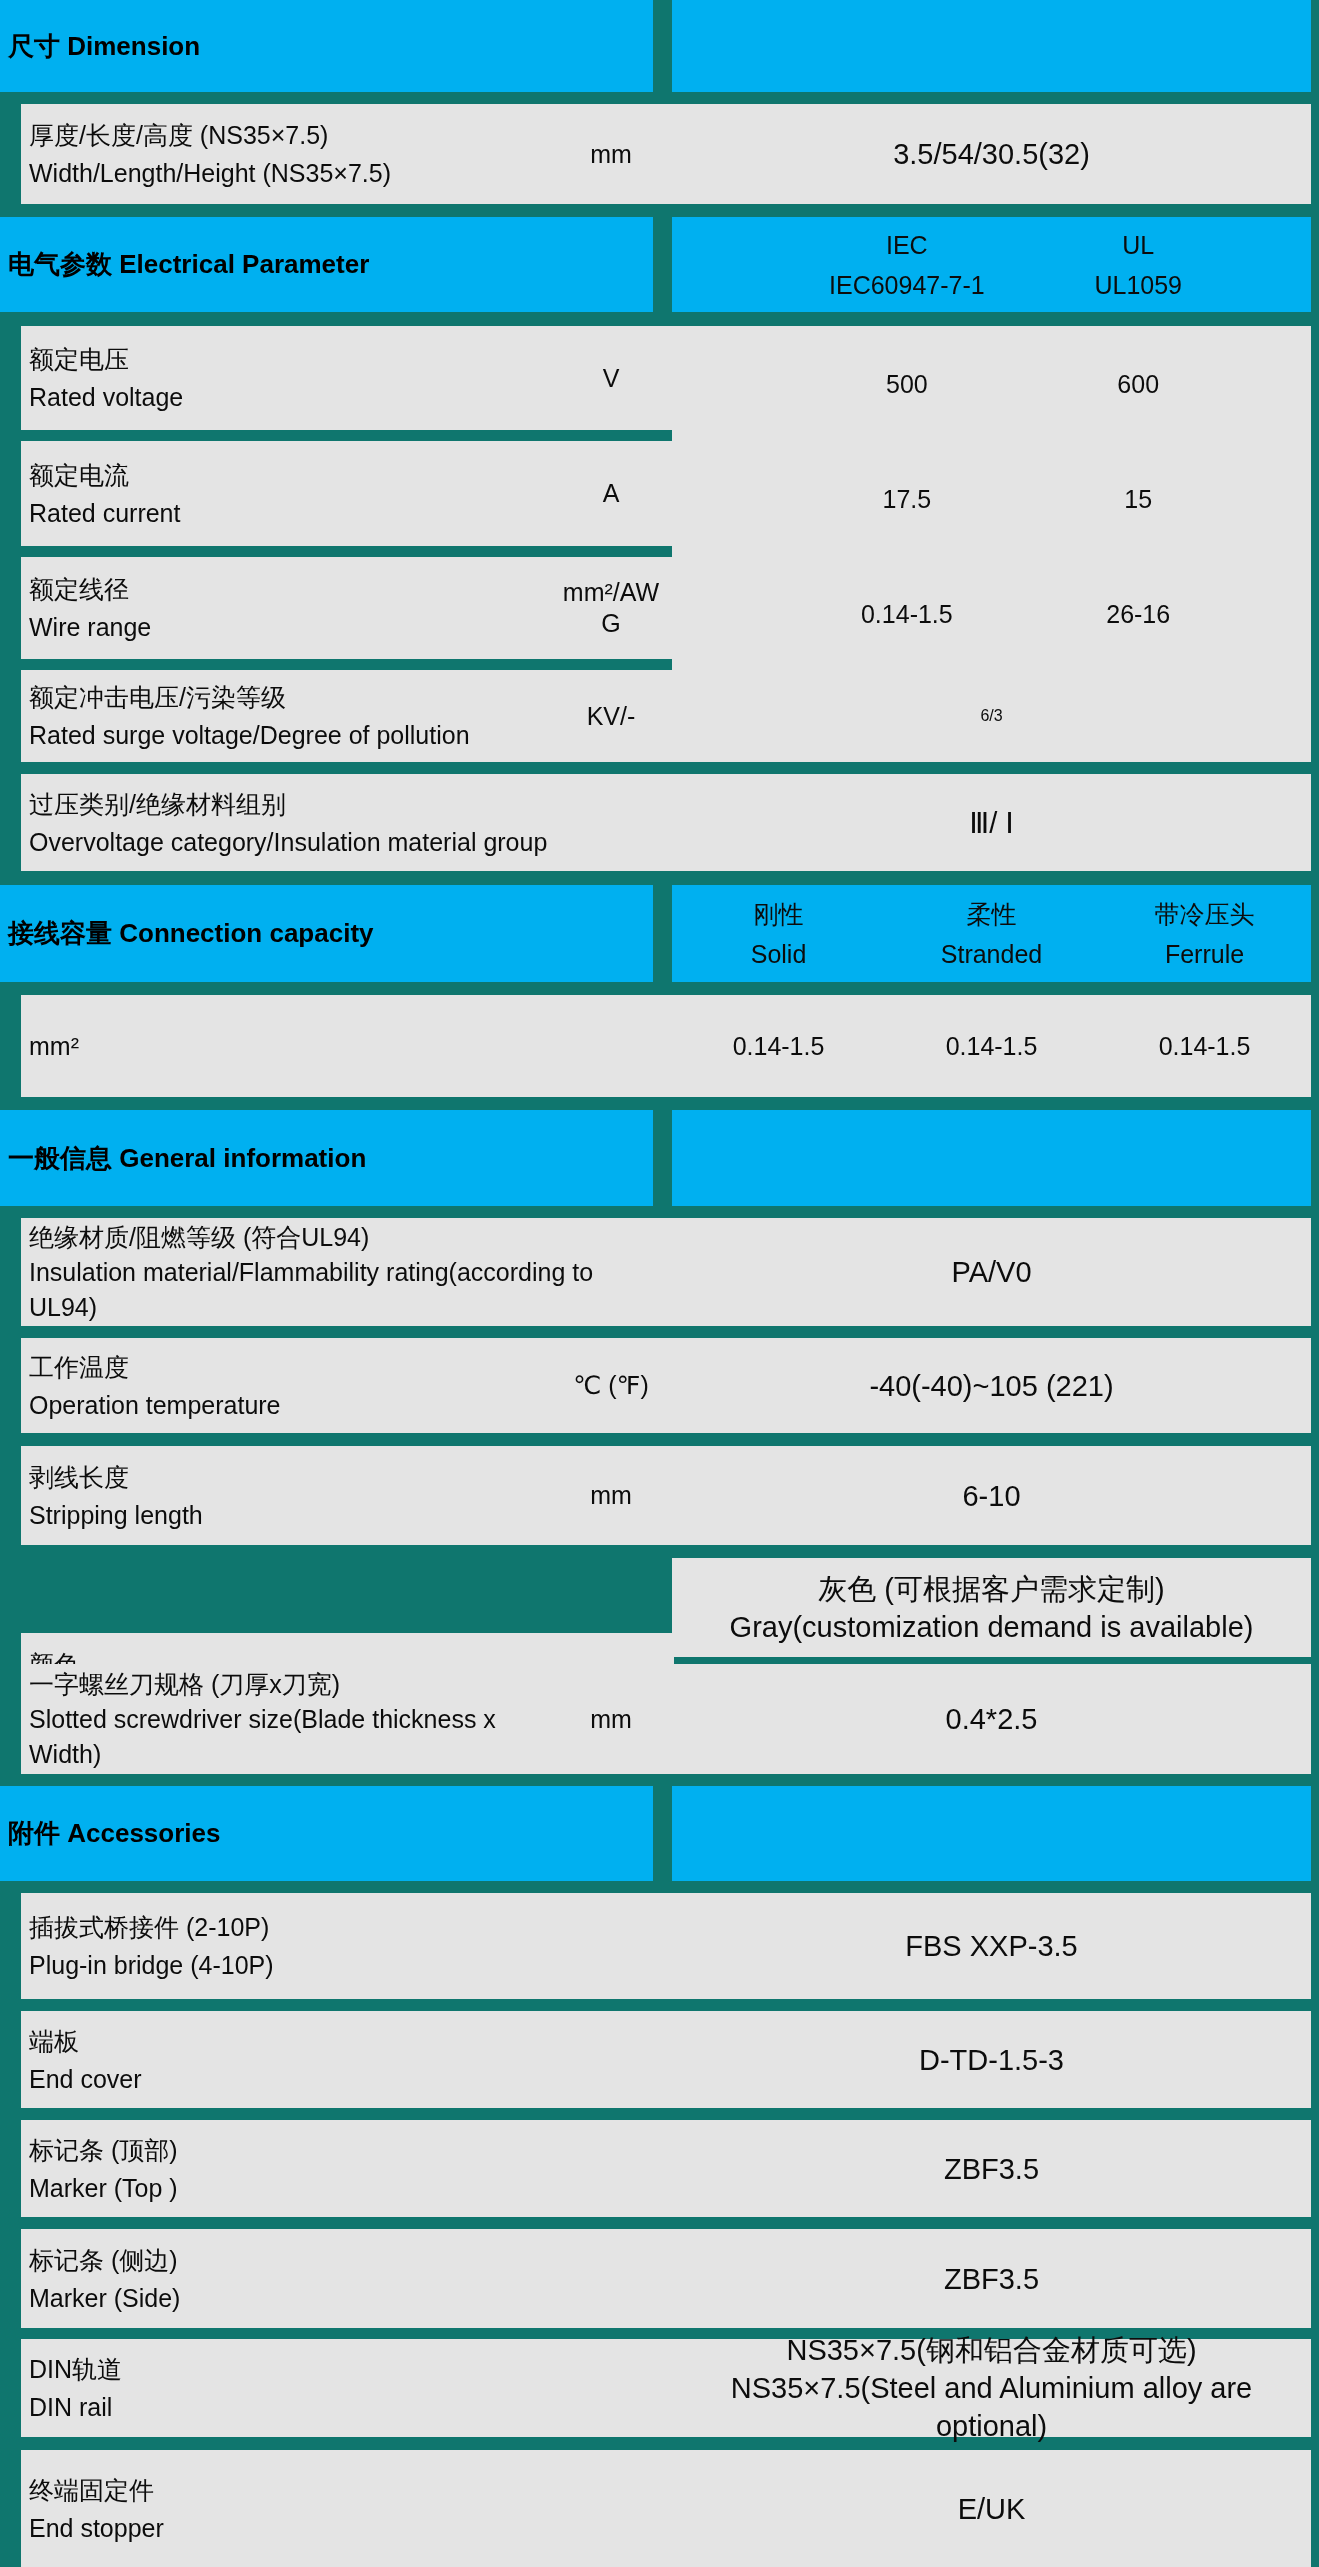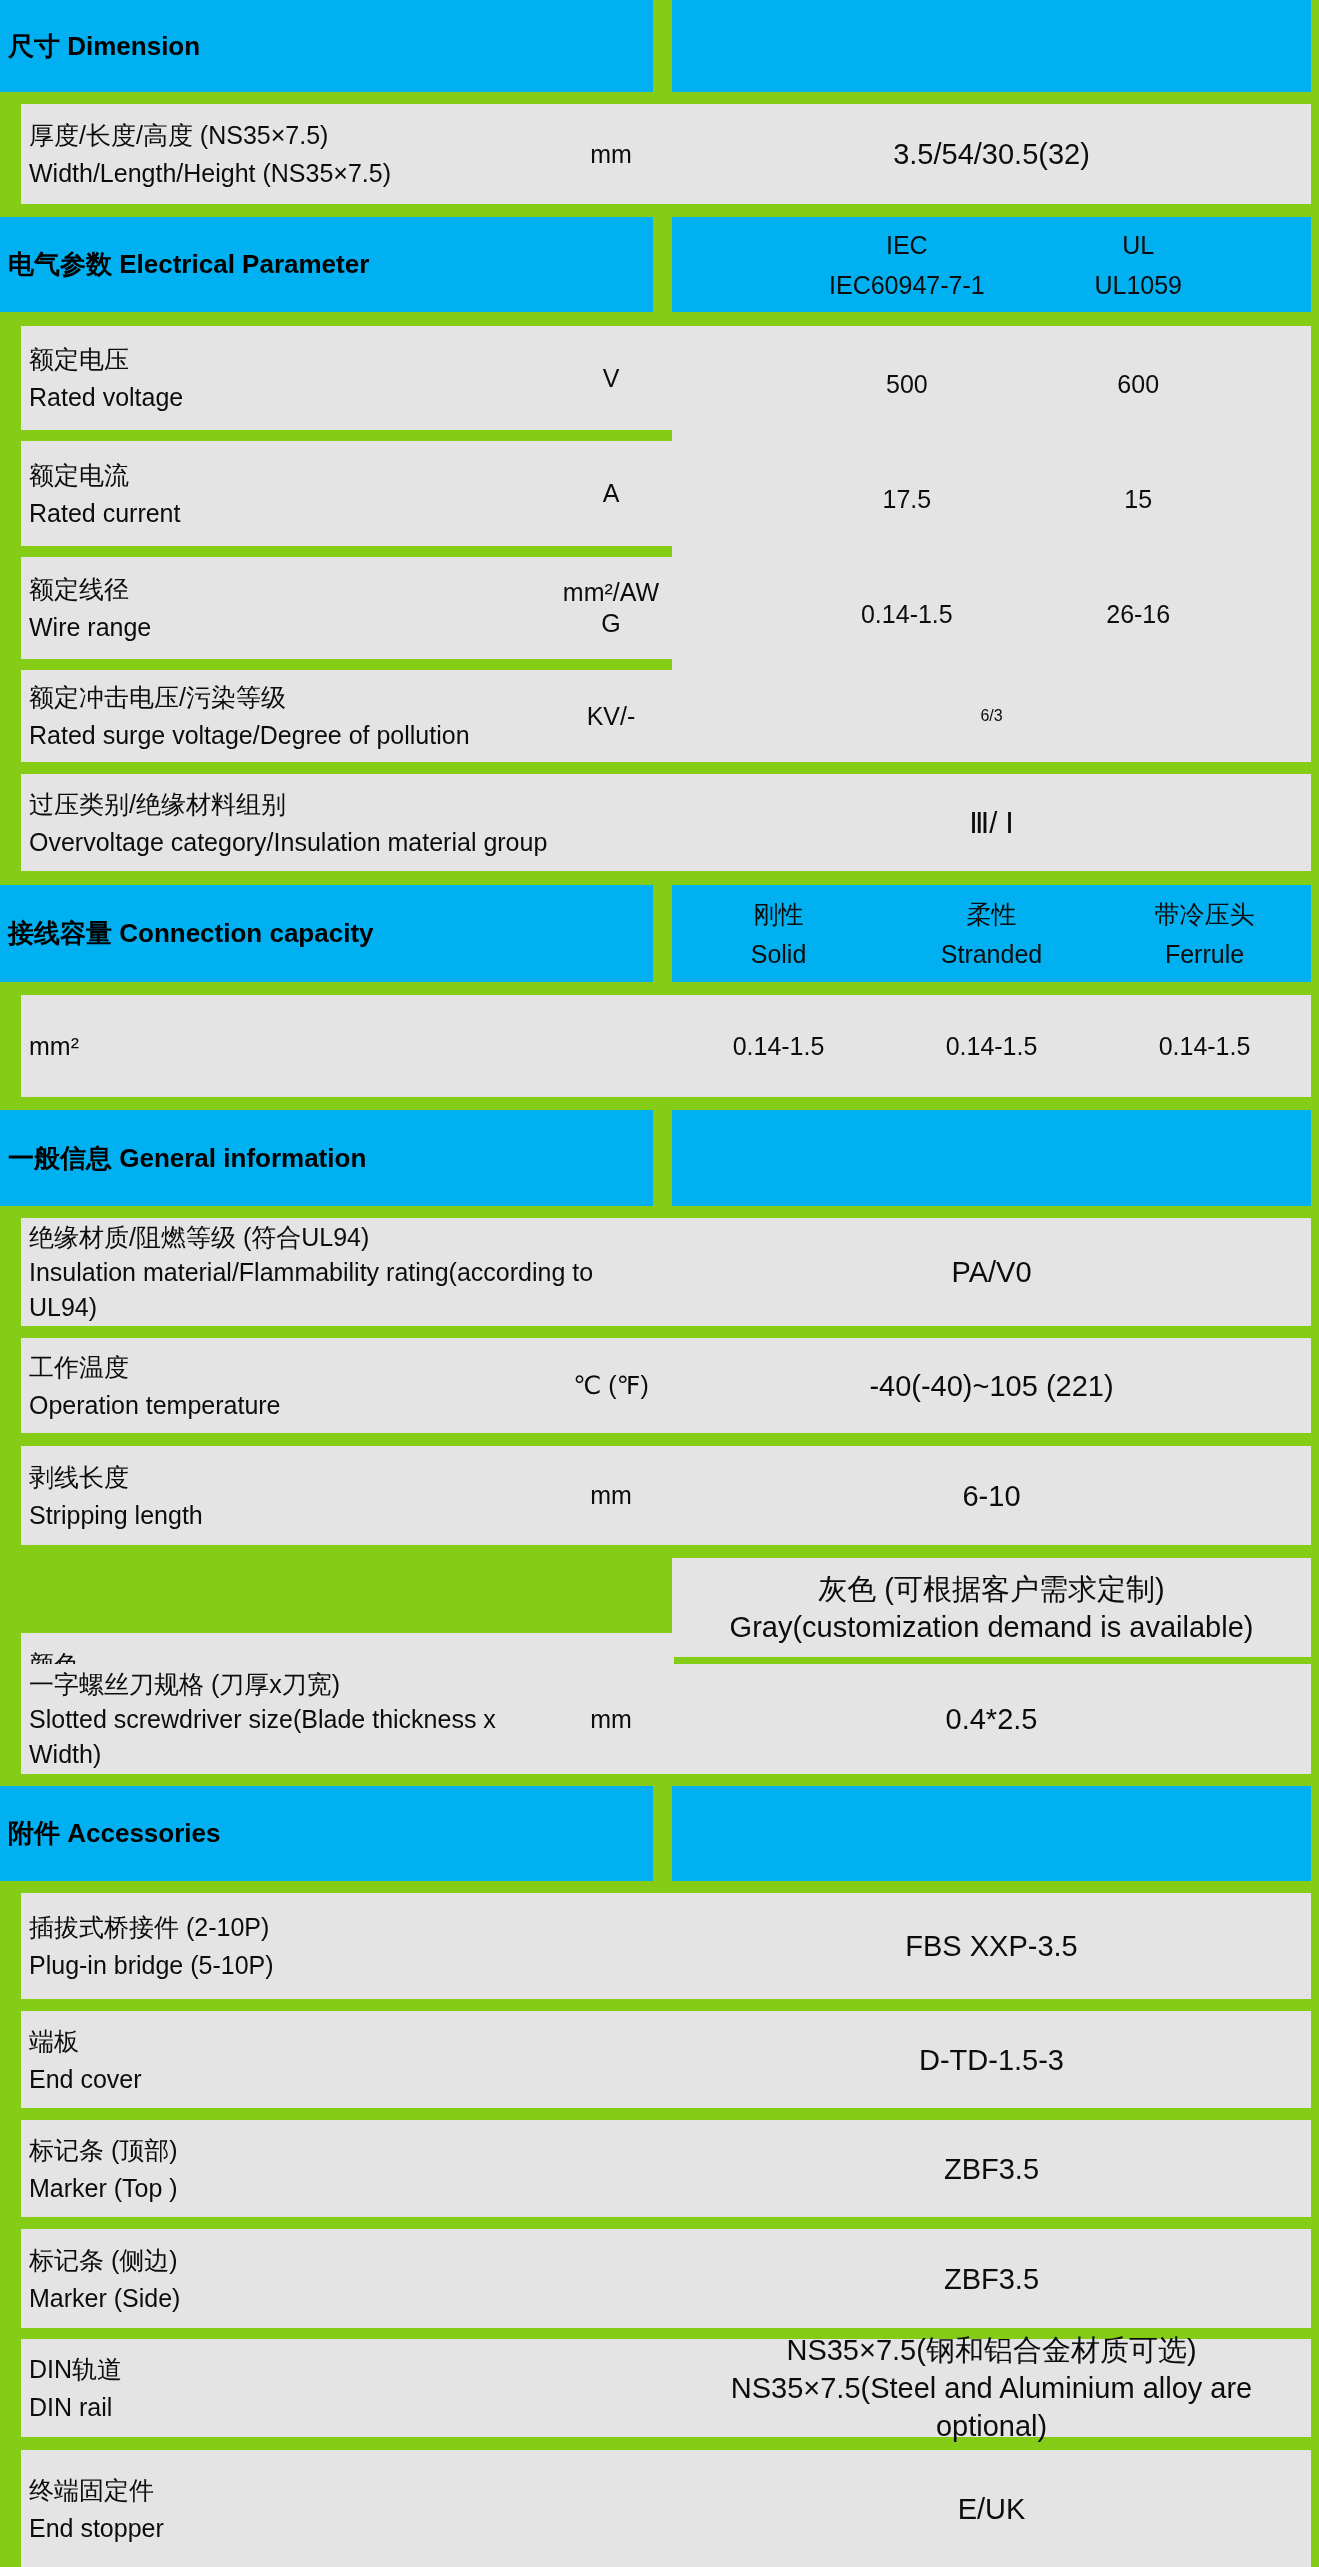--- a/index.html
+++ b/index.html
@@ -1,17 +1,17 @@
 <!DOCTYPE html>
 <html><head>
 <meta charset="utf-8">
 <style>
   html,body { margin:0; padding:0; background:#ffffff; }
   .sheet {
-    position:relative; width:1319px; height:2567px; background:#84cc16;
+    position:relative; width:1319px; height:2567px; background:#0f766e;
     font-family:"Liberation Sans","DejaVu Sans",sans-serif; color:#0c0c0c;
     overflow:hidden;
   }
   .blk { position:absolute; box-sizing:border-box; display:flex; }
   .left  { left:0;   width:653px; }
   .right { left:672px; width:639px; }
   .gray { background:#e4e4e4; }
   .cyan { background:#00b0f0; }
   .hdrblk { align-items:center; }
   .hdr-title { font-weight:bold; font-size:26px; padding-left:8px; color:#000; }
@@ -228,21 +228,21 @@
   </div>
 
   <div class="blk left cyan hdrblk" style="top:1786px;height:95px">
     <div class="hdr-title">附件 Accessories</div>
   </div>
   <div class="blk right cyan" style="top:1786px;height:95px"></div>
 
   <div class="blk left gray lblblk" style="top:1893px;height:106px">
     <div class="lines">
       <div>插拔式桥接件 (2-10P)</div>
-      <div>Plug-in bridge (5-10P)</div>
+      <div>Plug-in bridge (4-10P)</div>
     </div>
   </div>
   <div class="blk right gray valblk" style="top:1893px;height:106px">
     <div>FBS XXP-3.5</div>
   </div>
 
   <div class="blk left gray lblblk" style="top:2011px;height:97px">
     <div class="lines">
       <div>端板</div>
       <div>End cover</div>

